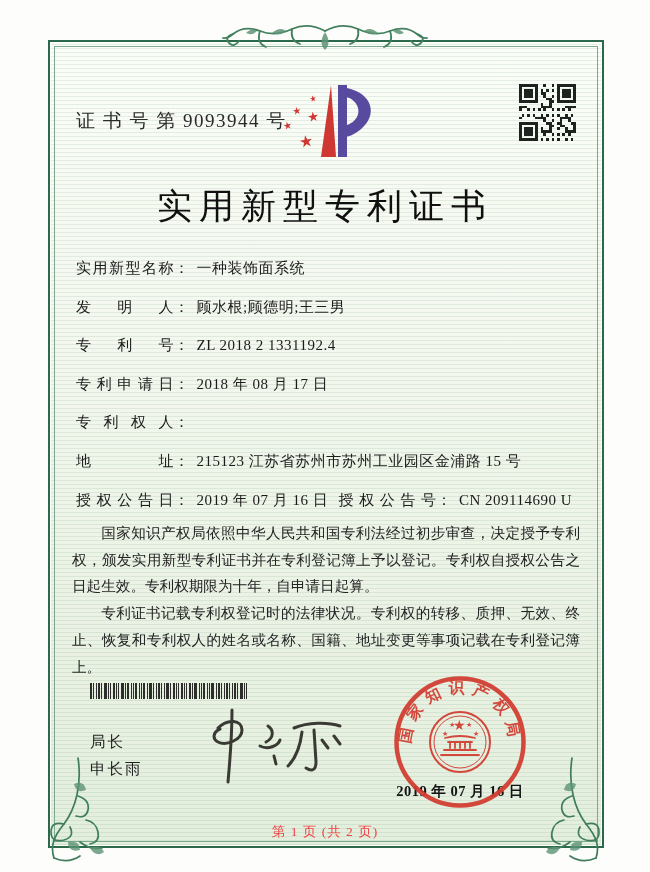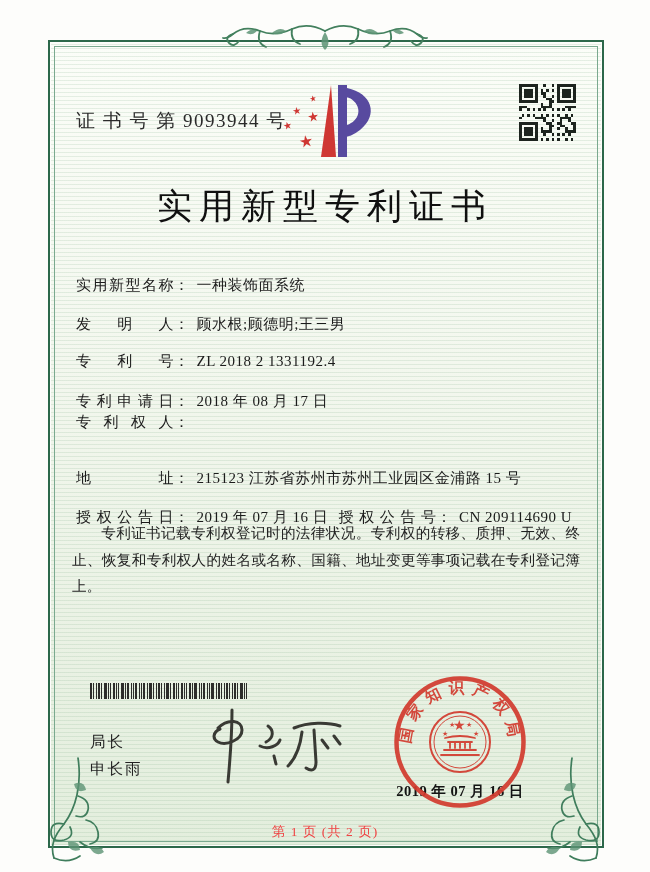--- a/index.html
+++ b/index.html
@@ -28,21 +28,21 @@
   .logo{position:absolute;left:268px;top:84px;width:118px;height:92px;}
   .qr{position:absolute;left:519px;top:84px;width:57px;height:57px;}
   .title{
     position:absolute;left:0;top:183px;width:650px;text-align:center;
     font-size:35px;letter-spacing:7px;color:#101010;font-weight:500;
   }
   .fields{position:absolute;left:76px;top:259px;width:478px;}
   .frow{display:flex;align-items:baseline;height:38.6px;font-size:15px;letter-spacing:.5px;color:#1b1b1b;}
   .flabel{display:inline-block;width:98px;text-align:justify;text-align-last:justify;flex:none;}
   .fcolon{flex:none;margin-right:7px;}
-  .fvalue{white-space:nowrap;margin-top:17px;}
+  .fvalue{white-space:nowrap;}
   .fvalue.fixed{width:142px;flex:none;}
   .paras{position:absolute;left:72px;top:520px;width:508px;font-size:14.6px;line-height:1.83;text-align:justify;color:#222;}
   .paras p{margin:0;text-indent:2em;}
   .barcode{position:absolute;left:90px;top:683px;width:167px;height:16px;overflow:hidden;white-space:nowrap;font-size:0;}
   .barcode span{display:inline-block;height:16px;background:#2d2d2b;vertical-align:top;}
   .signer{position:absolute;left:90px;top:728px;font-size:15.5px;letter-spacing:2px;line-height:1.75;color:#222;}
   .signature{position:absolute;left:190px;top:700px;width:165px;height:95px;}
   .seal-date{
     position:absolute;left:390px;top:782px;width:140px;text-align:center;
     font-size:14.5px;font-weight:600;letter-spacing:.5px;color:#141414;
@@ -356,20 +356,21 @@
     <span class="flabel">授权公告日</span>
       <span class="fcolon">：</span>
       <span class="fvalue fixed">2019 年 07 月 16 日</span>
       <span class="flabel">授权公告号</span>
       <span class="fcolon">：</span>
       <span class="fvalue">CN 209114690 U</span>
   </div>
 </div>
 
 <div class="paras">
+  <p>国家知识产权局依照中华人民共和国专利法经过初步审查，决定授予专利权，颁发实用新型专利证书并在专利登记簿上予以登记。专利权自授权公告之日起生效。专利权期限为十年，自申请日起算。</p>
   <p>专利证书记载专利权登记时的法律状况。专利权的转移、质押、无效、终止、恢复和专利权人的姓名或名称、国籍、地址变更等事项记载在专利登记簿上。</p>
 </div>
 
 <div class="barcode"><span style="width:2px;margin-right:1px"></span><span style="width:1px;margin-right:2px"></span><span style="width:1px;margin-right:1px"></span><span style="width:2px;margin-right:1px"></span><span style="width:1px;margin-right:2px"></span><span style="width:3px;margin-right:1px"></span><span style="width:1px;margin-right:1px"></span><span style="width:1px;margin-right:2px"></span><span style="width:2px;margin-right:1px"></span><span style="width:1px;margin-right:1px"></span><span style="width:1px;margin-right:2px"></span><span style="width:3px;margin-right:1px"></span><span style="width:1px;margin-right:1px"></span><span style="width:2px;margin-right:2px"></span><span style="width:1px;margin-right:1px"></span><span style="width:1px;margin-right:1px"></span><span style="width:2px;margin-right:2px"></span><span style="width:1px;margin-right:1px"></span><span style="width:1px;margin-right:1px"></span><span style="width:2px;margin-right:2px"></span><span style="width:1px;margin-right:1px"></span><span style="width:3px;margin-right:1px"></span><span style="width:1px;margin-right:2px"></span><span style="width:1px;margin-right:1px"></span><span style="width:2px;margin-right:1px"></span><span style="width:1px;margin-right:2px"></span><span style="width:1px;margin-right:1px"></span><span style="width:3px;margin-right:1px"></span><span style="width:1px;margin-right:2px"></span><span style="width:2px;margin-right:1px"></span><span style="width:1px;margin-right:1px"></span><span style="width:1px;margin-right:2px"></span><span style="width:2px;margin-right:1px"></span><span style="width:1px;margin-right:1px"></span><span style="width:1px;margin-right:2px"></span><span style="width:2px;margin-right:1px"></span><span style="width:1px;margin-right:1px"></span><span style="width:3px;margin-right:2px"></span><span style="width:1px;margin-right:1px"></span><span style="width:1px;margin-right:1px"></span><span style="width:2px;margin-right:2px"></span><span style="width:1px;margin-right:1px"></span><span style="width:1px;margin-right:1px"></span><span style="width:3px;margin-right:2px"></span><span style="width:1px;margin-right:1px"></span><span style="width:2px;margin-right:1px"></span><span style="width:1px;margin-right:2px"></span><span style="width:1px;margin-right:1px"></span><span style="width:2px;margin-right:1px"></span><span style="width:1px;margin-right:2px"></span><span style="width:1px;margin-right:1px"></span><span style="width:2px;margin-right:1px"></span><span style="width:1px;margin-right:2px"></span><span style="width:3px;margin-right:1px"></span><span style="width:1px;margin-right:1px"></span><span style="width:1px;margin-right:2px"></span></div>
 
 <div class="signer">
   <div>局长</div>
   <div>申长雨</div>
 </div>
 

